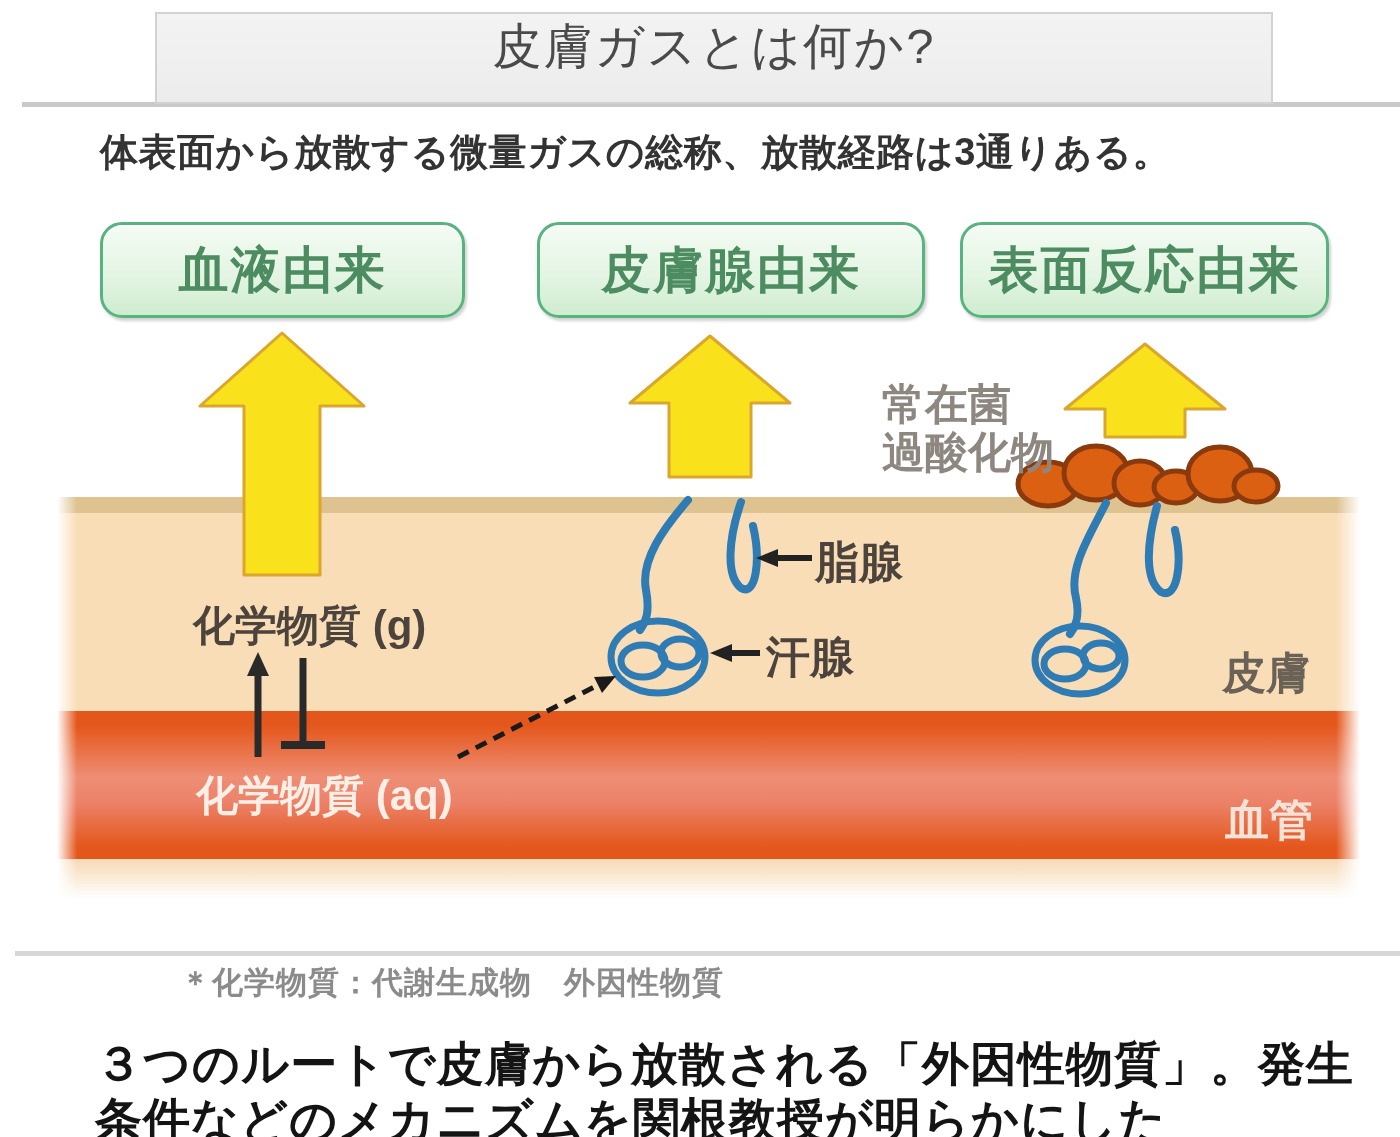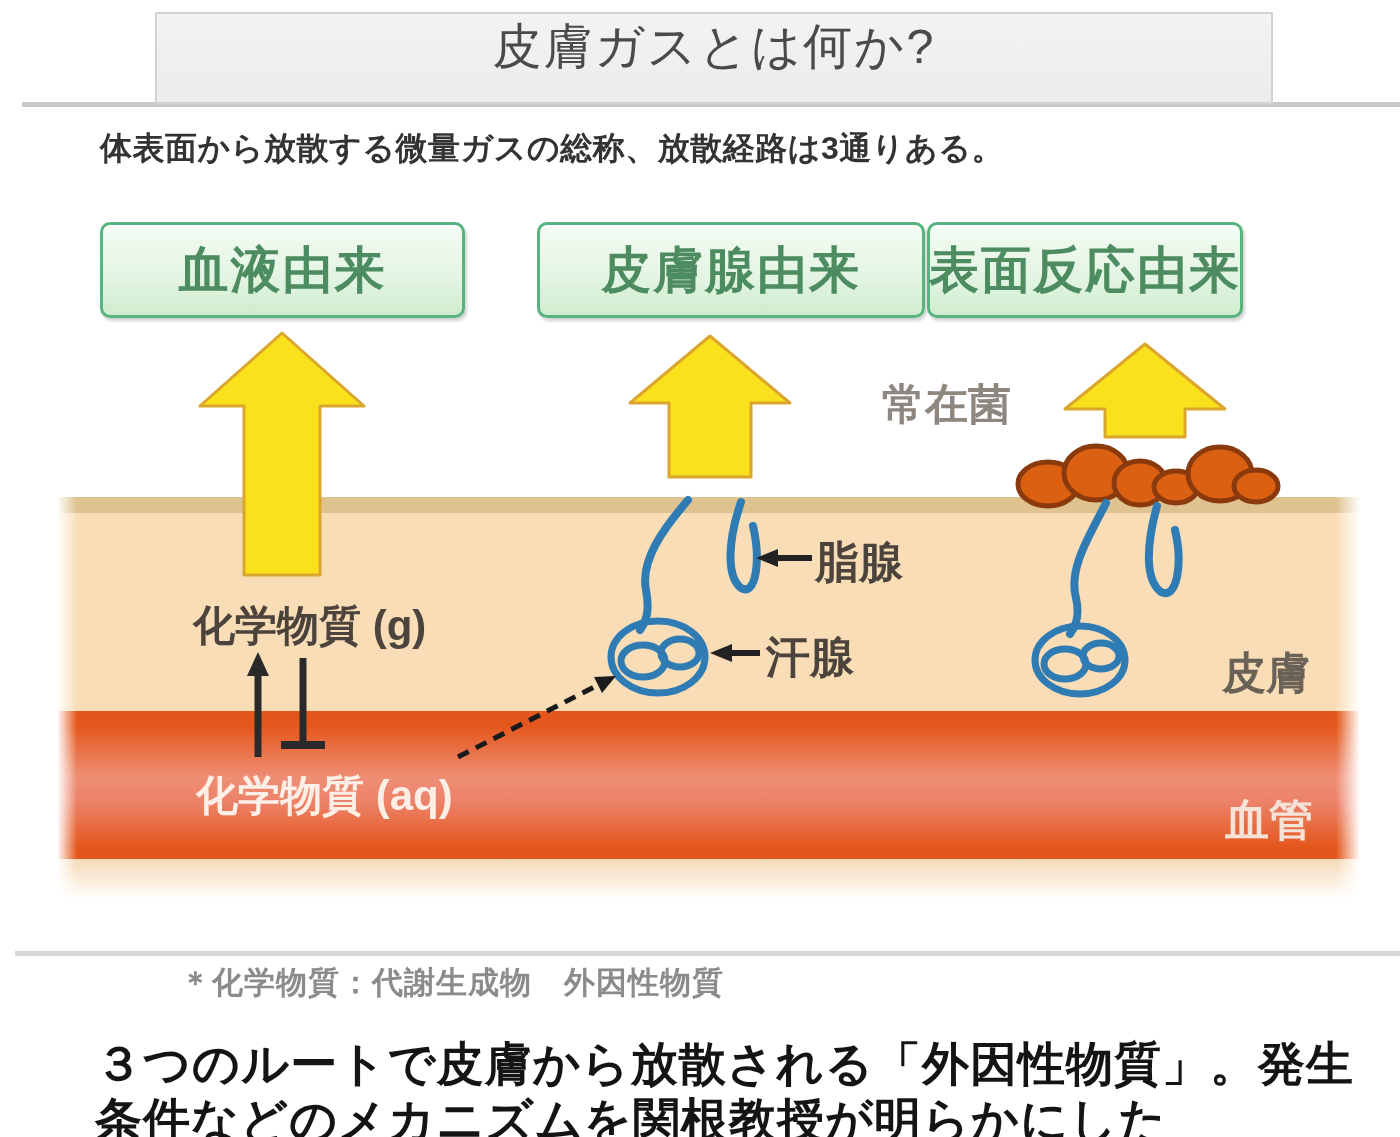--- a/index.html
+++ b/index.html
@@ -14,36 +14,36 @@
   
   #header-line { left:22px; top:102px; width:1378px; height:5px; background:#c9c9c9; z-index:0; }
   #title-box {
     left:155px; top:12px; width:1118px; height:92px; box-sizing:border-box;
     background:linear-gradient(180deg,#f3f3f3 0%,#ececec 100%);
     border:2px solid #d2d2d2; z-index:1;
     display:flex; align-items:flex-start; justify-content:center;
     font-size:49px; font-weight:500; color:#4a4a4a; letter-spacing:2px;
   }
   #subtitle {
-    left:100px; top:127px; font-size:32px; font-weight:bold; color:#333333;
+    left:100px; top:127px; font-size:38px; font-weight:bold; color:#333333;
     letter-spacing:0.5px; z-index:1;
   }
 
   
   .route {
     top:222px; height:96px; box-sizing:border-box; z-index:1;
-    border:3px solid #58b47e; border-radius:10px;
+    border:3px solid #58b47e; border-radius:22px;
     background:linear-gradient(180deg,#f4fbf3 0%,#e4f5e4 55%,#cfeccf 100%);
     box-shadow: inset 0 2px 0 #ffffff, 2px 3px 3px rgba(0,0,0,0.18);
     display:flex; align-items:center; justify-content:center;
     font-size:50px; font-weight:bold; color:#4c8c60; letter-spacing:2px;
   }
   #route-blood { left:100px; width:365px; }
   #route-gland { left:537px; width:388px; }
-  #route-surface { left:927px; width:316px; }
+  #route-surface { left:960px; width:369px; }
 
   
   #skin-panel {
     left:57px; top:497px; width:1303px; height:402px; z-index:1;
     -webkit-mask-image:linear-gradient(to right,transparent 0,#000 20px,#000 calc(100% - 24px),transparent 100%);
             mask-image:linear-gradient(to right,transparent 0,#000 20px,#000 calc(100% - 24px),transparent 100%);
   }
   #skin-surface { left:0; top:0; width:100%; height:16px; background:#dec28f; }
   #skin-body    { left:0; top:16px; width:100%; height:198px; background:#f9ddb7; }
   #blood-vessel {
@@ -165,20 +165,21 @@
   </svg>
 
   <div class="abs nowrap dlabel" id="label-chem-g">化学物質 (g)</div>
   <div class="abs nowrap dlabel" id="label-chem-aq">化学物質 (aq)</div>
   <div class="abs nowrap dlabel" id="label-skin">皮膚</div>
   <div class="abs nowrap dlabel" id="label-vessel">血管</div>
   <div class="abs nowrap dlabel" id="label-sebaceous">脂腺</div>
   <div class="abs nowrap dlabel" id="label-sweat">汗腺</div>
   <div class="abs nowrap dlabel" id="label-bacteria">
     <div>常在菌</div>
+    <div>過酸化物</div>
   </div>
 
   <div class="abs" id="footnote-line"></div>
   <div class="abs nowrap" id="footnote">＊化学物質：代謝生成物　外因性物質</div>
 
   <div class="abs" id="caption">
     <div class="nowrap">３つのルートで皮膚から放散される「外因性物質」。発生</div>
     <div class="nowrap">条件などのメカニズムを関根教授が明らかにした</div>
   </div>
 

